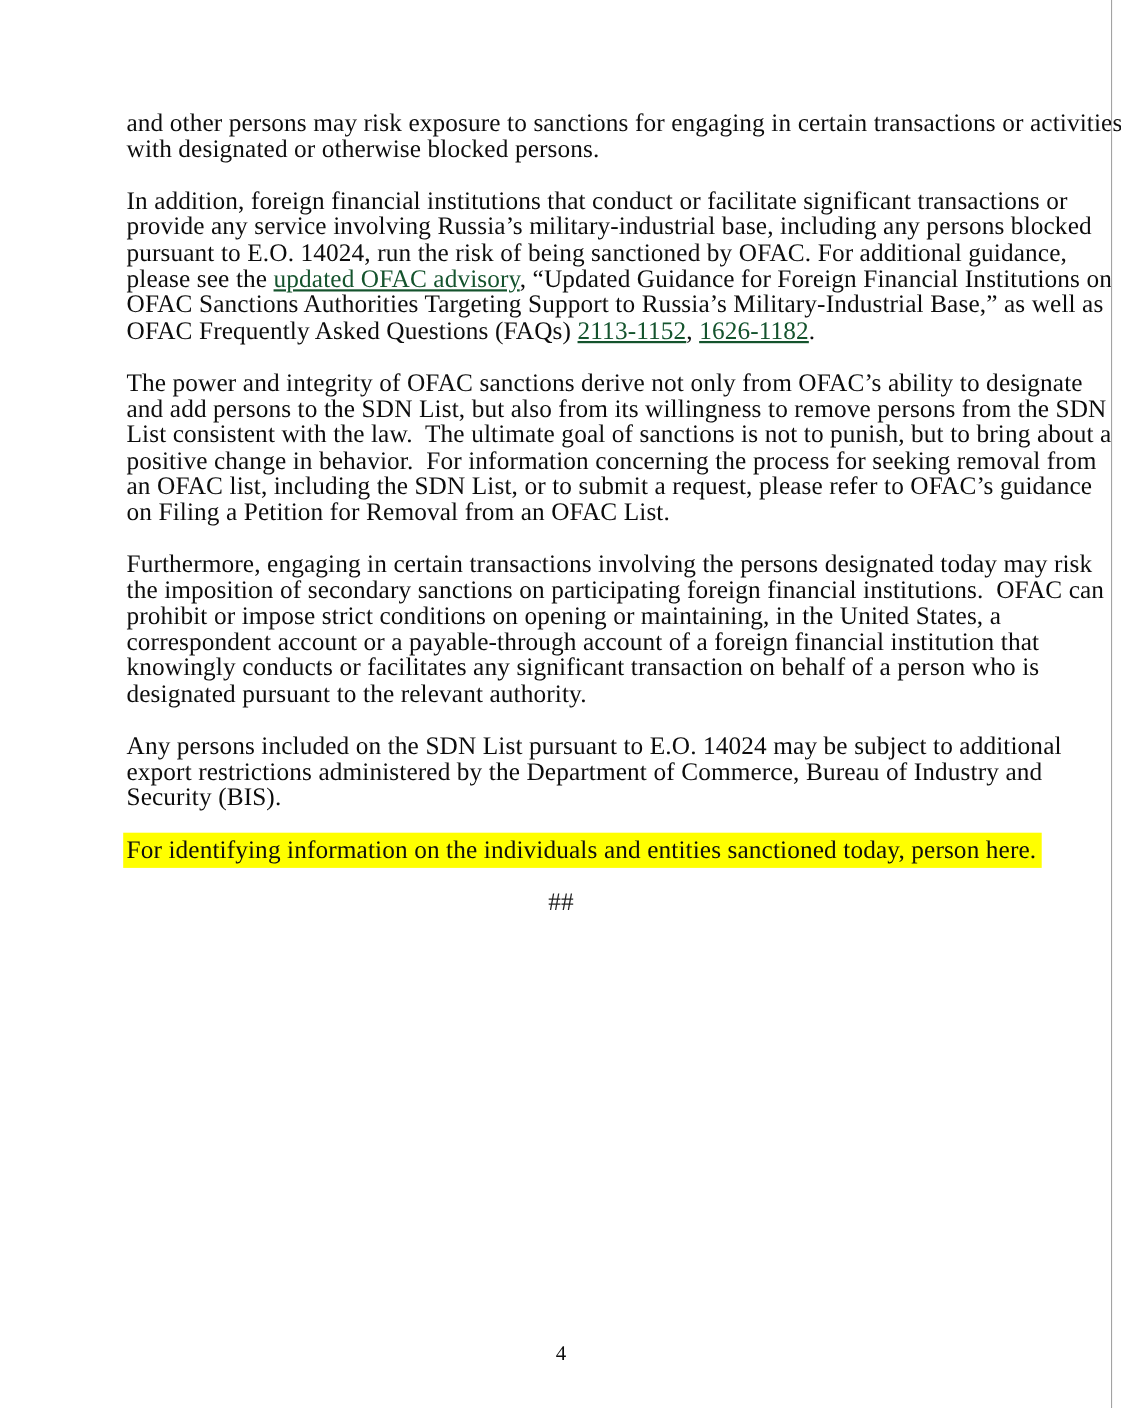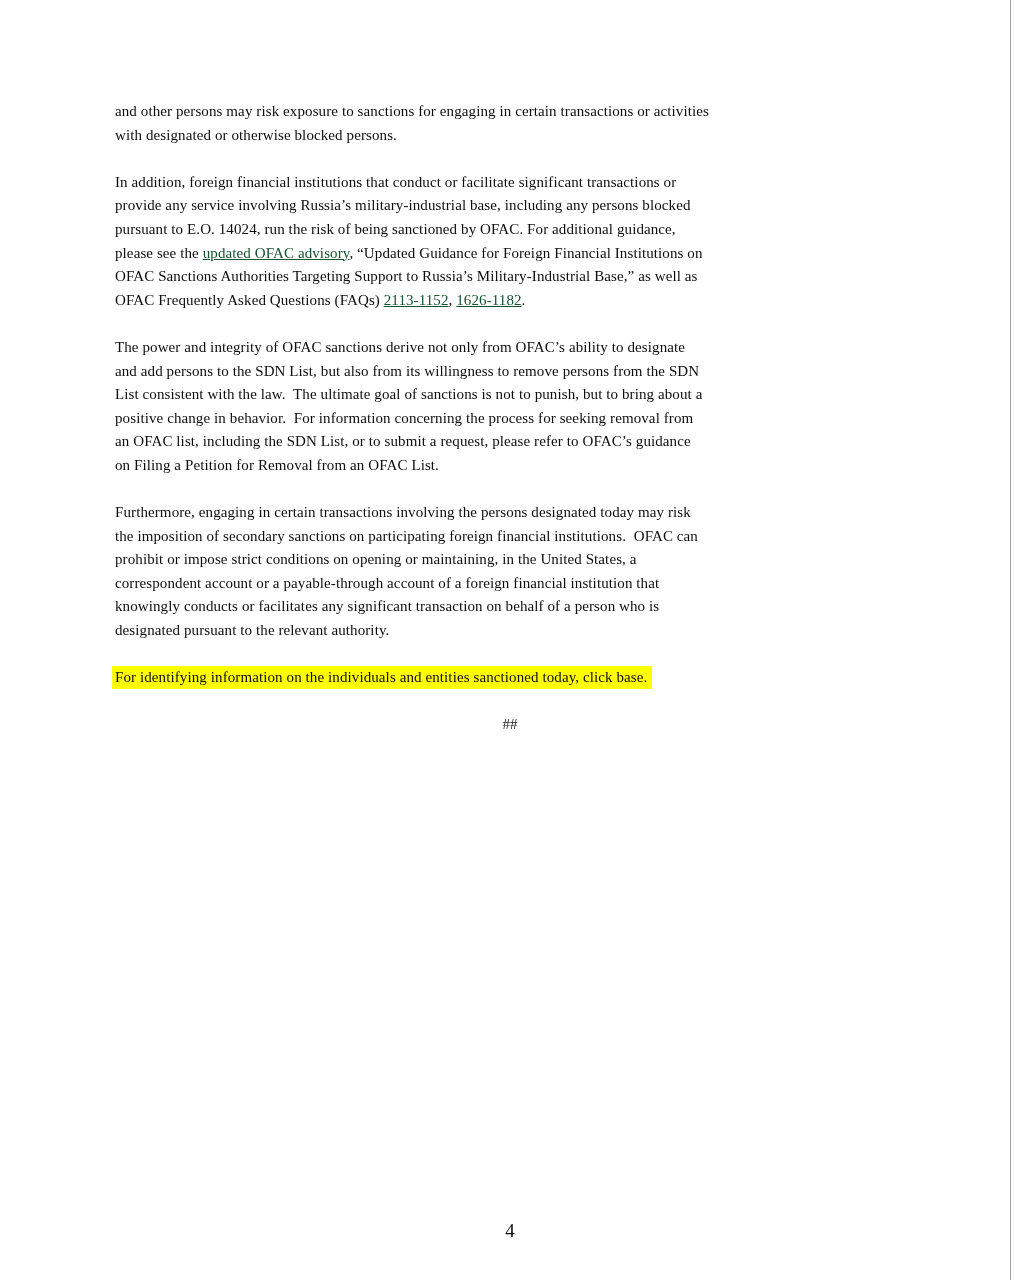--- a/index.html
+++ b/index.html
@@ -22,21 +22,21 @@
     bottom: 0;
     right: 8px;
     width: 1px;
     background: #a3a3a3;
   }
   .content {
     position: absolute;
     left: 115px;
     top: 100px;
     width: 800px;
-    font-size: 15px;
+    font-size: 23px;
     line-height: 23.6px;
     color: #0d0d0d;
     letter-spacing: 0.1px;
   }
   .content p {
     white-space: pre;
     margin: 0 0 23.6px 0;
   }
   a.doc-link {
     color: #14532d;
@@ -92,22 +92,25 @@
 an OFAC list, including the SDN List, or to submit a request, please refer to OFAC’s guidance
 on Filing a Petition for Removal from an OFAC List.</p>
 
     <p>Furthermore, engaging in certain transactions involving the persons designated today may risk
 the imposition of secondary sanctions on participating foreign financial institutions.  OFAC can
 prohibit or impose strict conditions on opening or maintaining, in the United States, a
 correspondent account or a payable-through account of a foreign financial institution that
 knowingly conducts or facilitates any significant transaction on behalf of a person who is
 designated pursuant to the relevant authority.</p>
 
+    <p>Any persons included on the SDN List pursuant to E.O. 14024 may be subject to additional
+export restrictions administered by the Department of Commerce, Bureau of Industry and
+Security (BIS).</p>
 
-    <p><span class="hl"><span>For identifying information on the individuals and entities sanctioned today, </span><span class="hl-link">click base.</span></span></p>
+    <p><span class="hl"><span>For identifying information on the individuals and entities sanctioned today, </span><span class="hl-link">person here.</span></span></p>
 
     <p class="end-mark">##</p>
 
   </div>
 
   <div class="page-number">4</div>
 
   <div class="page-edge-line"></div>
 
 </div>

